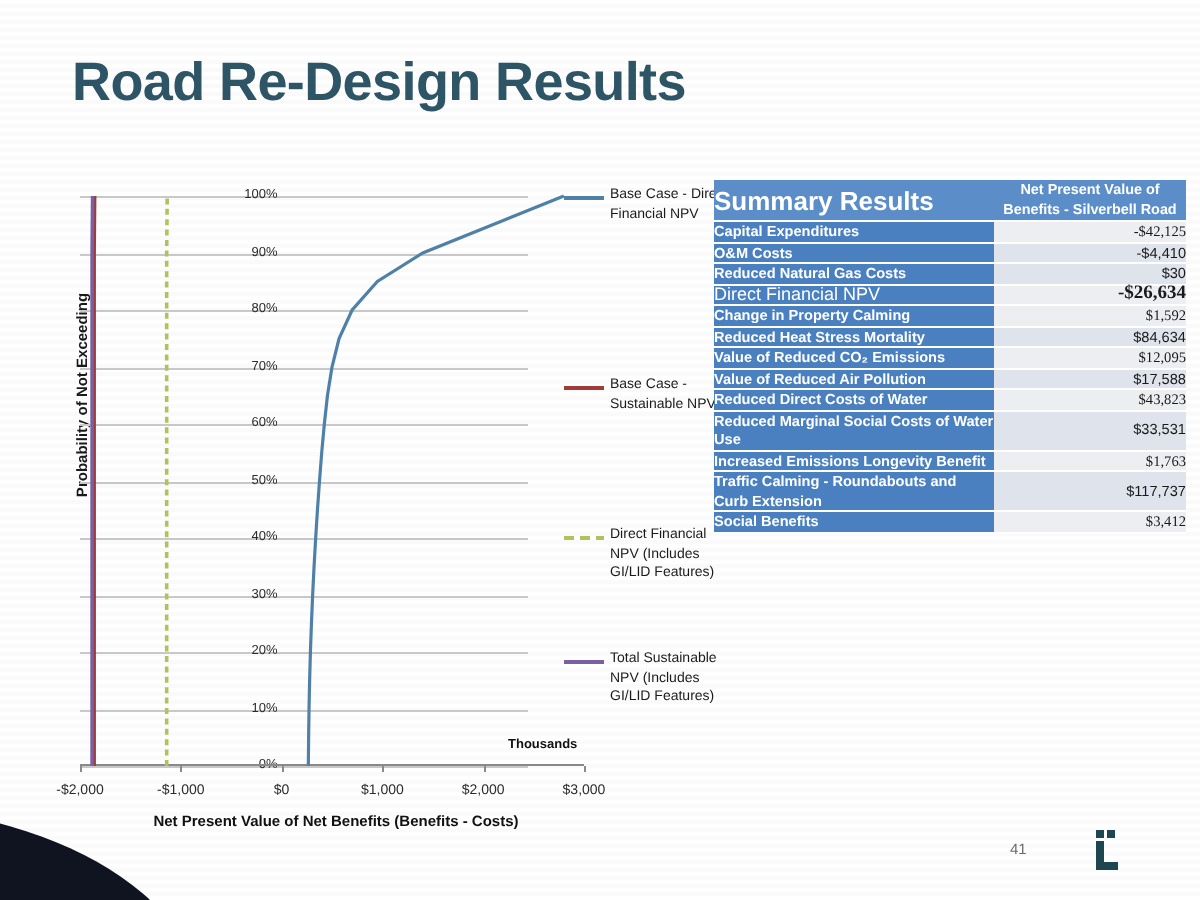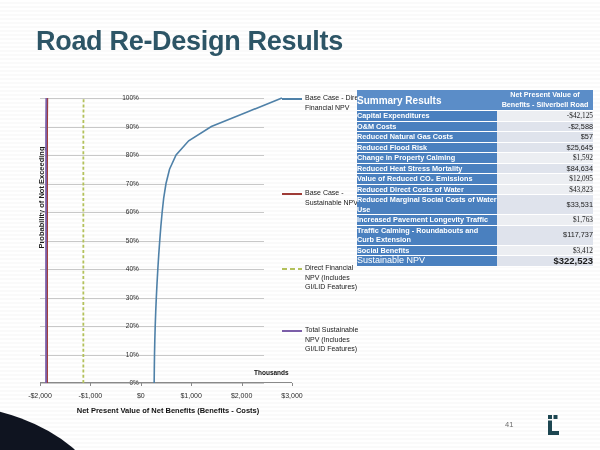--- a/index.html
+++ b/index.html
@@ -70,21 +70,21 @@
     position:absolute;left:23px;top:-1px;width:60px;
     font-size:7px;line-height:9.6px;color:#1a1a1a;
   }
   
   #table{
     position:absolute;left:357px;top:90px;width:236px;z-index:4;
     border-collapse:collapse;
   }
   #table td,#table th{padding:0;vertical-align:middle;}
   .th-label{
-    background:#5b8dc8;color:#ffffff;font-size:10px;font-weight:bold;
+    background:#5b8dc8;color:#ffffff;font-size:13px;font-weight:bold;
     text-align:left;padding:4px 4px 4px 3px;width:140px;
     border-bottom:1px solid #ffffff;vertical-align:middle;
   }
   .th-value{
     background:#5b8dc8;color:#ffffff;font-size:7.2px;font-weight:bold;
     padding:4px 4px;line-height:10px;
     border-bottom:1px solid #ffffff;vertical-align:middle;
   }
   .c-label{
     background:#4a80bf;color:#ffffff;font-size:7.3px;font-weight:bold;
@@ -187,65 +187,65 @@
       <th class="th-value">Net Present Value of Benefits - Silverbell Road</th>
     </tr>
   </thead>
   <tbody id="table-body">
       <tr>
         <td class="c-label">Capital Expenditures</td>
         <td class="c-val bg-a">-$42,125</td>
       </tr>
       <tr>
         <td class="c-label">O&amp;M Costs</td>
-        <td class="c-val bg-b">-$2,588</td>
+        <td class="c-val bg-b">-$4,410</td>
       </tr>
       <tr>
         <td class="c-label">Reduced Natural Gas Costs</td>
-        <td class="c-val bg-b">$57</td>
-      </tr>
-      <tr>
-        <td class="c-label">Reduced Flood Risk</td>
-        <td class="c-val bg-b">$25,645</td>
+        <td class="c-val bg-b">$30</td>
+      </tr>
+      <tr>
+        <td class="c-label big">Direct Financial NPV</td>
+        <td class="c-val bg-a big">-$26,634</td>
       </tr>
       <tr>
         <td class="c-label">Change in Property Calming</td>
         <td class="c-val bg-a">$1,592</td>
       </tr>
       <tr>
         <td class="c-label">Reduced Heat Stress Mortality</td>
         <td class="c-val bg-b">$84,634</td>
       </tr>
       <tr>
         <td class="c-label">Value of Reduced CO₂ Emissions</td>
         <td class="c-val bg-a">$12,095</td>
       </tr>
       <tr>
+        <td class="c-label">Value of Reduced Air Pollution</td>
+        <td class="c-val bg-b">$17,588</td>
+      </tr>
+      <tr>
         <td class="c-label">Reduced Direct Costs of Water</td>
         <td class="c-val bg-a">$43,823</td>
       </tr>
       <tr>
         <td class="c-label">Reduced Marginal Social Costs of Water Use</td>
         <td class="c-val bg-b">$33,531</td>
       </tr>
       <tr>
-        <td class="c-label">Increased Pavement Longevity Traffic</td>
+        <td class="c-label">Increased Emissions Longevity Benefit</td>
         <td class="c-val bg-a">$1,763</td>
       </tr>
       <tr>
         <td class="c-label">Traffic Calming - Roundabouts and Curb Extension</td>
         <td class="c-val bg-b">$117,737</td>
       </tr>
       <tr>
         <td class="c-label">Social Benefits</td>
         <td class="c-val bg-a">$3,412</td>
-      </tr>
-      <tr>
-        <td class="c-label big">Sustainable NPV</td>
-        <td class="c-val bg-b big">$322,523</td>
       </tr>
     </tbody>
 </table>
 
 <div id="pagenum">41</div>
 <svg id="logo" viewBox="0 0 26 26">
   <rect x="8" y="3" width="4" height="4" fill="#1d4651"></rect>
   <rect x="13.5" y="3" width="4" height="4" fill="#1d4651"></rect>
   <path d="M8 8.5 h4 v10.5 h7 v4 h-11 z" fill="#1d4651"></path>
 </svg>

